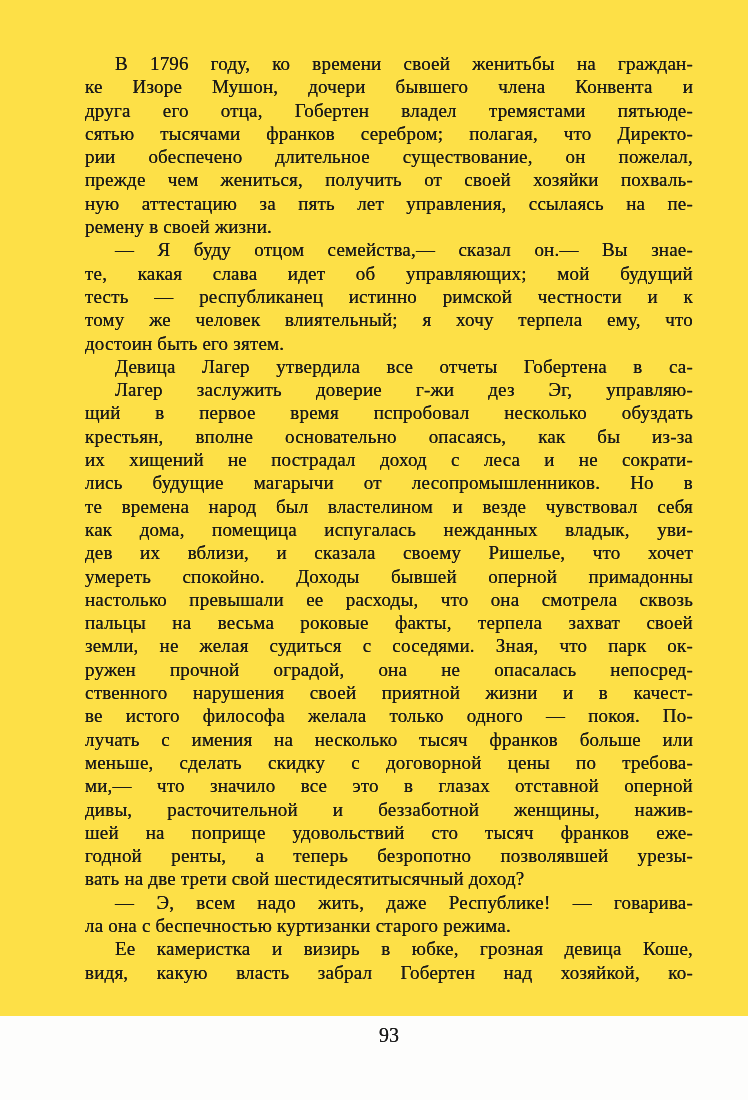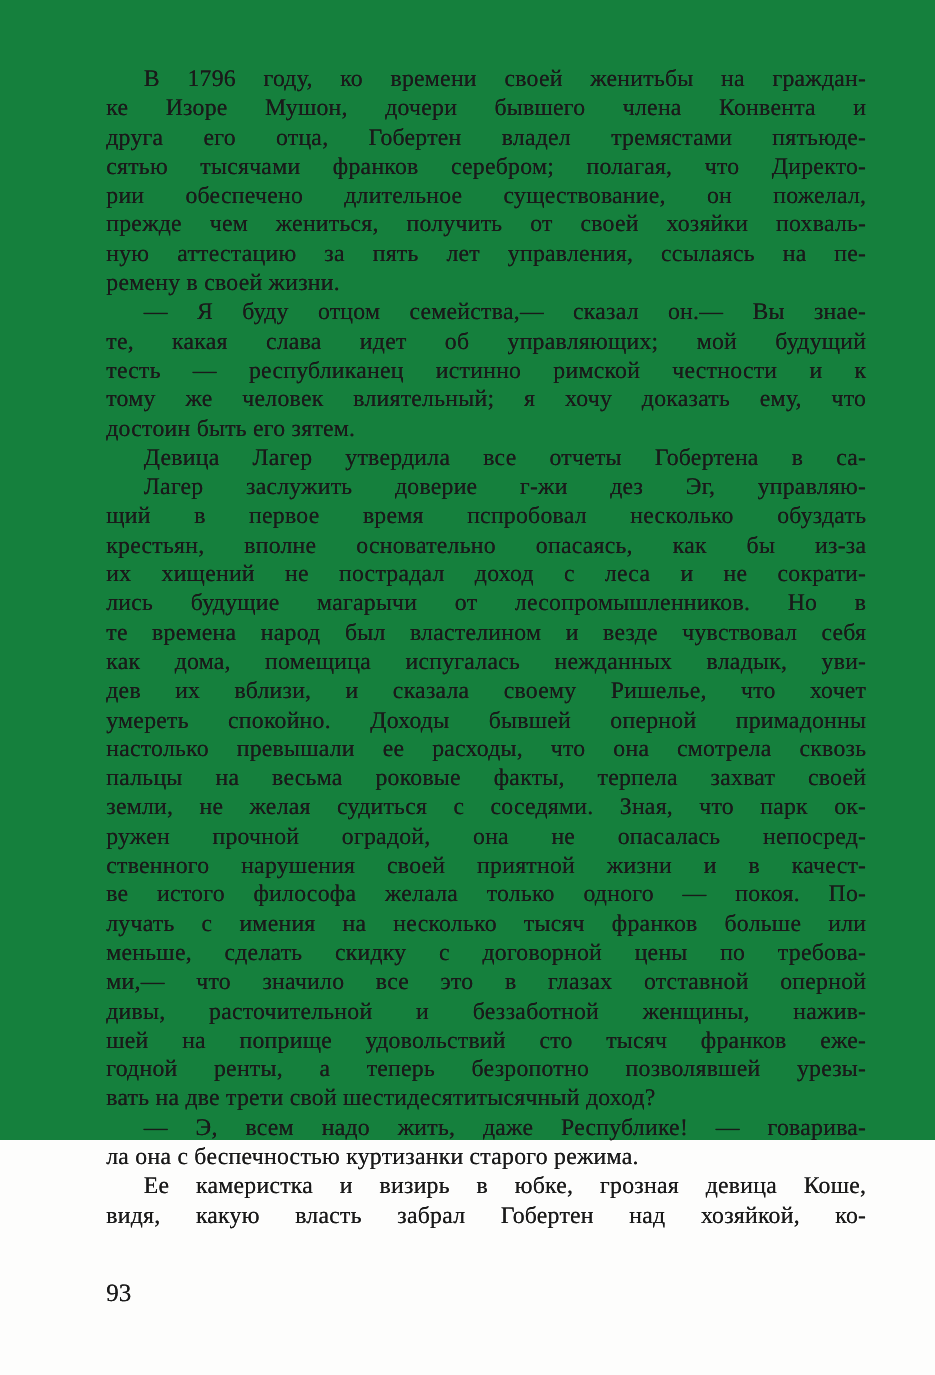--- a/index.html
+++ b/index.html
@@ -6,22 +6,22 @@
     margin: 0;
     padding: 0;
     width: 748px;
     height: 1100px;
     background: #fdfdfc;
     overflow: hidden;
   }
   .page {
     position: relative;
     width: 748px;
-    height: 912px;
-    background: #15803d;
+    height: 1016px;
+    background: #fde047;
     font-family: "Liberation Serif", "DejaVu Serif", serif;
     color: #1a1a1a;
   }
   .text-column {
     position: absolute;
     left: 85px;
     top: 52px;
     width: 608px;
   }
   .para { margin: 0; padding: 0; }
@@ -34,21 +34,21 @@
     text-shadow: 0 0 0.45px currentColor; 
     white-space: normal;
   }
   .ln.ind { text-indent: 30px; }
   .ln.pl  { text-align-last: left; }
   .folio {
     position: absolute;
     left: 85px;
     top: 1023px;
     width: 608px;
-    text-align: left;
+    text-align: center;
     font-size: 20px;
     line-height: 24px;
     text-shadow: 0 0 0.45px currentColor;
   }
 </style>
 </head>
 <body>
 
 <div class="page">
   <div class="text-column">
@@ -61,21 +61,21 @@
       <div class="ln">рии обеспечено длительное существование, он пожелал,</div>
       <div class="ln">прежде чем жениться, получить от своей хозяйки похваль-</div>
       <div class="ln">ную аттестацию за пять лет управления, ссылаясь на пе-</div>
       <div class="ln pl">ремену в своей жизни.</div>
     </div>
 
     <div class="para">
       <div class="ln ind">— Я буду отцом семейства,— сказал он.— Вы знае-</div>
       <div class="ln">те, какая слава идет об управляющих; мой будущий</div>
       <div class="ln">тесть — республиканец истинно римской честности и к</div>
-      <div class="ln">тому же человек влиятельный; я хочу доказать ему, что</div>
+      <div class="ln">тому же человек влиятельный; я хочу терпела ему, что</div>
       <div class="ln pl">достоин быть его зятем.</div>
     </div>
 
     <div class="para">
       <div class="ln ind">Девица Лагер утвердила все отчеты Гобертена в са-</div>
     </div>
 
     <div class="para">
       <div class="ln ind">Лагер заслужить доверие г-жи дез Эг, управляю-</div>
       <div class="ln">щий в первое время пспробовал несколько обуздать</div>

